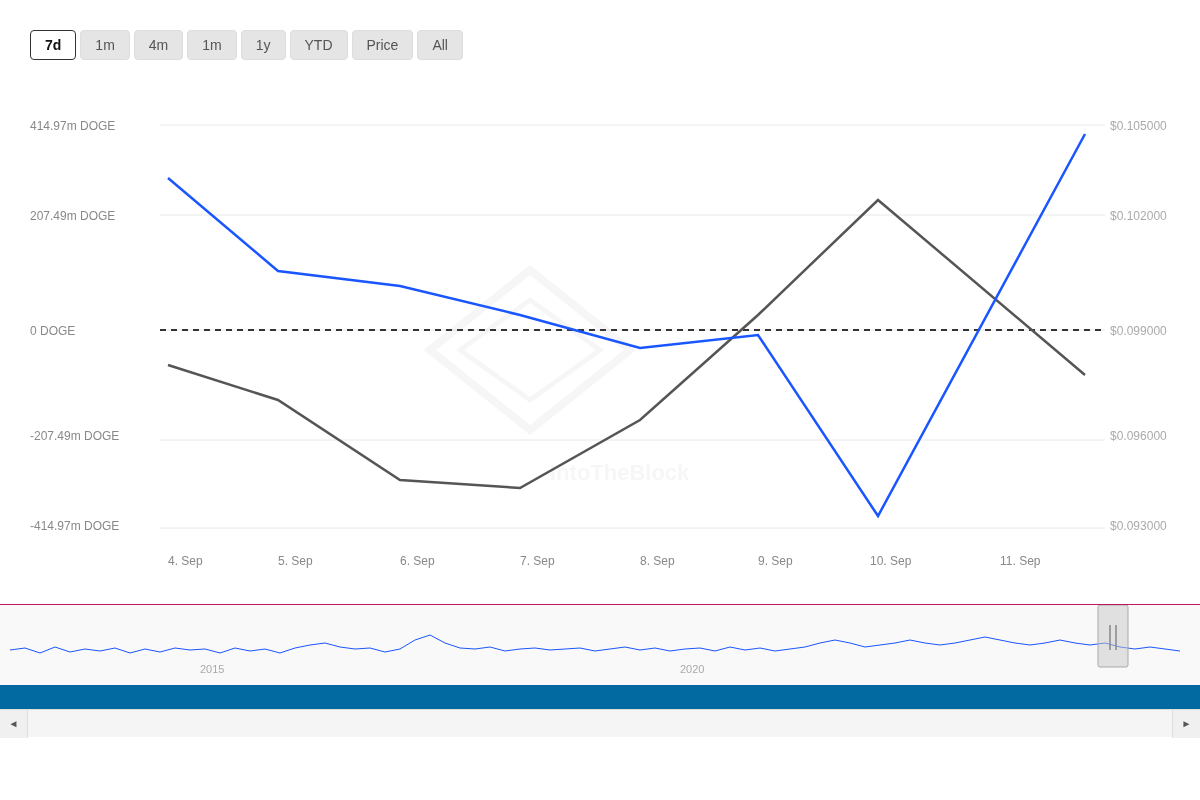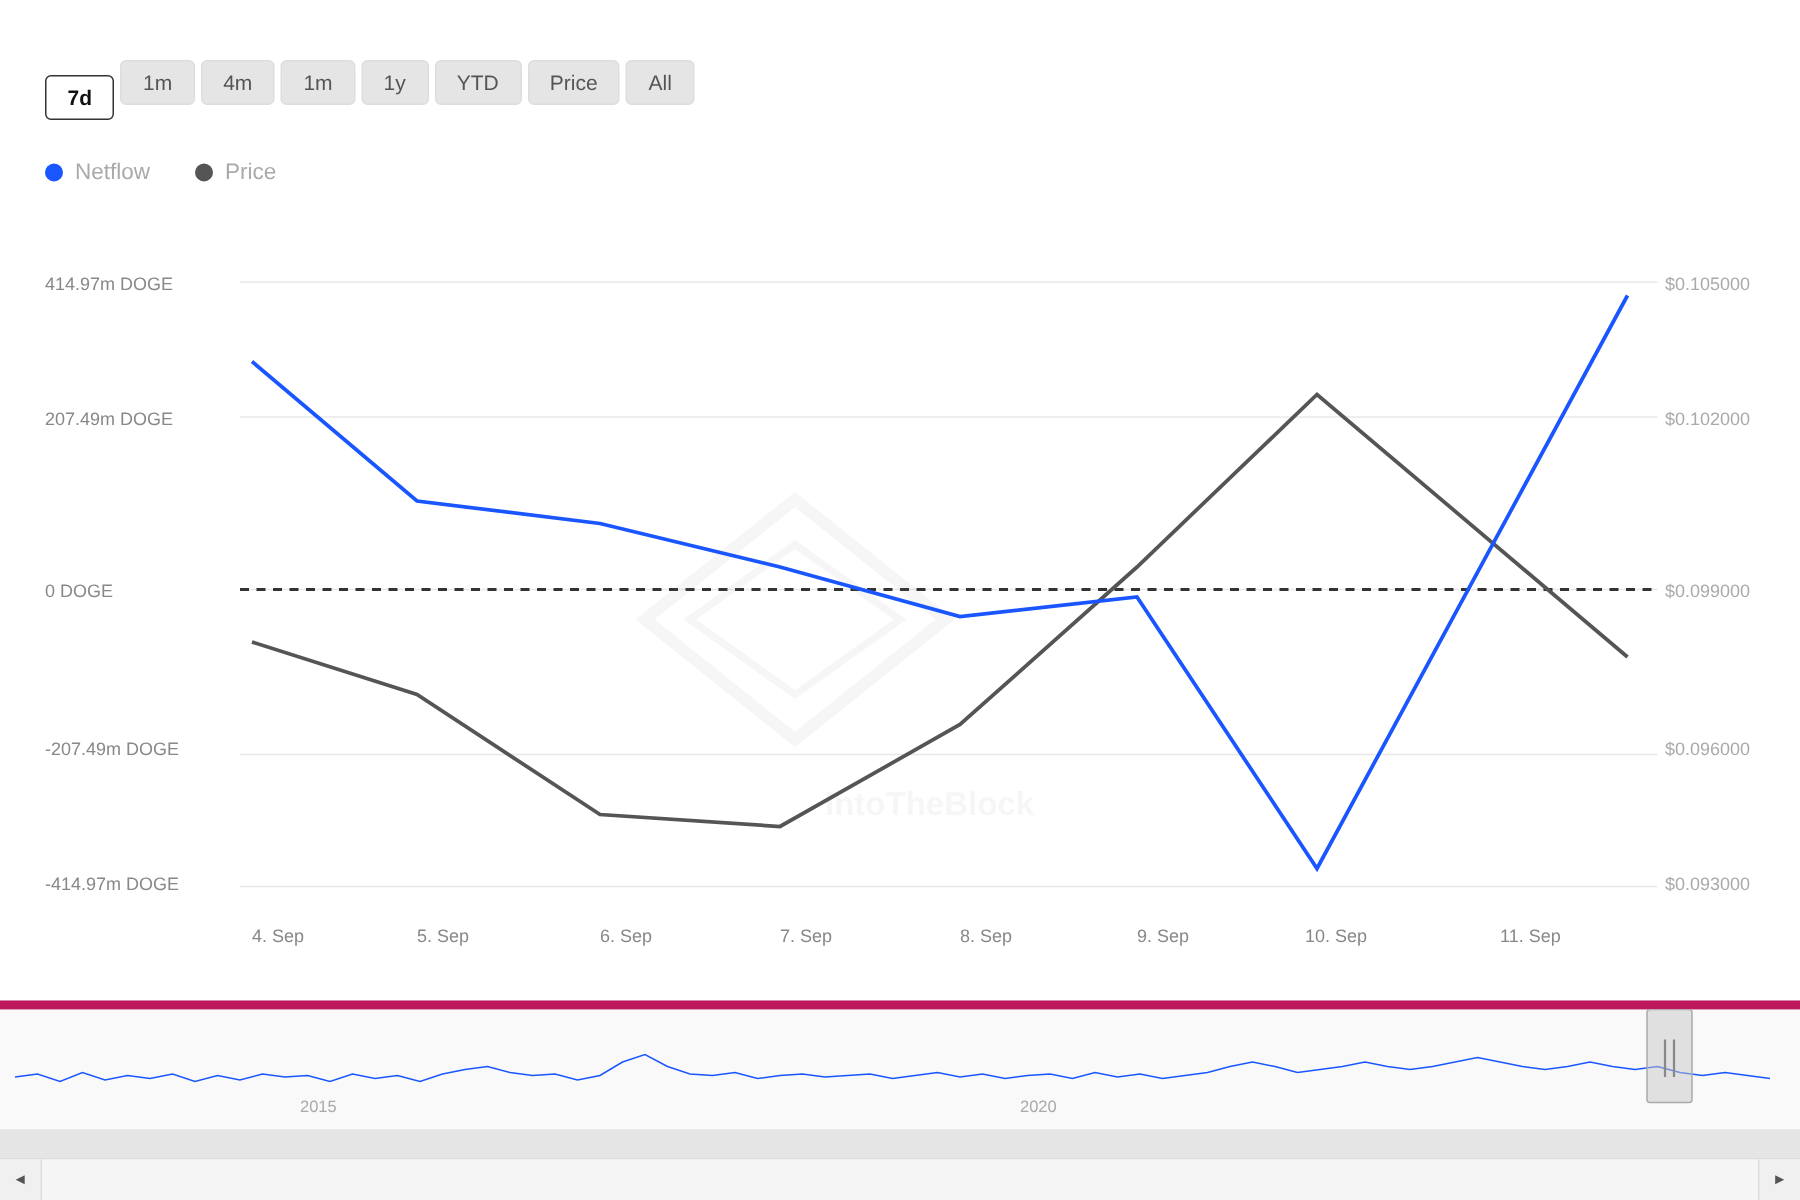--- a/index.html
+++ b/index.html
@@ -35,21 +35,20 @@
       font-size: 14px;
       color: #555;
       background: #e5e5e5;
     }
 
     .tab.active {
       font-weight: bold;
       border-color: #333;
       color: #111;
       background: #fff;
-      margin-top: 20px;
     }
 
     
     .legend {
       display: flex;
       gap: 30px;
       padding: 16px 30px 10px 30px;
     }
 
     .legend-item {
@@ -133,30 +132,20 @@
     <div class="tab active">7d</div>
     <div class="tab">1m</div>
     <div class="tab">4m</div>
     <div class="tab">1m</div>
     <div class="tab">1y</div>
     <div class="tab">YTD</div>
     <div class="tab">Price</div>
     <div class="tab">All</div>
   </div>
 
-  <div class="legend">
-    <div class="legend-item">
-      <div class="legend-dot blue"></div>
-      <span class="legend-label">Netflow</span>
-    </div>
-    <div class="legend-item">
-      <div class="legend-dot gray"></div>
-      <span class="legend-label">Price</span>
-    </div>
-  </div>
 
   <div class="chart-section" style="height: 530px; flex: none; text-align: right;">
     <svg viewBox="0 0 1140 530" width="100%" height="530" xmlns="http://www.w3.org/2000/svg">
 
       <text x="0" y="60" font-size="12" fill="#888">414.97m DOGE</text>
       <text x="0" y="150" font-size="12" fill="#888">207.49m DOGE</text>
       <text x="0" y="265" font-size="12" fill="#888">0 DOGE</text>
       <text x="0" y="370" font-size="12" fill="#888">-207.49m DOGE</text>
       <text x="0" y="460" font-size="12" fill="#888">-414.97m DOGE</text>
 
@@ -208,21 +197,21 @@
           490,245
           610,278
           728,265
           848,446
           1055,64
         "></polyline>
 
     </svg>
   </div>
 
-  <div class="navigator-section" style="height:105px; position:relative; background:#e5e5e5; border-top:6px solid #be185d;">
+  <div class="navigator-section" style="height:105px; position:relative; background:#0369a1; border-top:1px solid #be185d;">
     <svg width="100%" height="80" viewBox="0 0 1200 80" xmlns="http://www.w3.org/2000/svg">
 
       <rect x="0" y="0" width="1200" height="80" fill="#f9f9f9"></rect>
 
       <text x="200" y="68" font-size="11" fill="#aaa">2015</text>
       <text x="680" y="68" font-size="11" fill="#aaa">2020</text>
 
       <polyline fill="none" stroke="#1a56ff" stroke-width="1" points="
           10,45 25,43 40,48 55,42 70,47 85,44 100,46 115,43 130,48 145,44 160,47 175,43
           190,45 205,44 220,48 235,43 250,46 265,44 280,48 295,43 310,40 325,38 340,42

